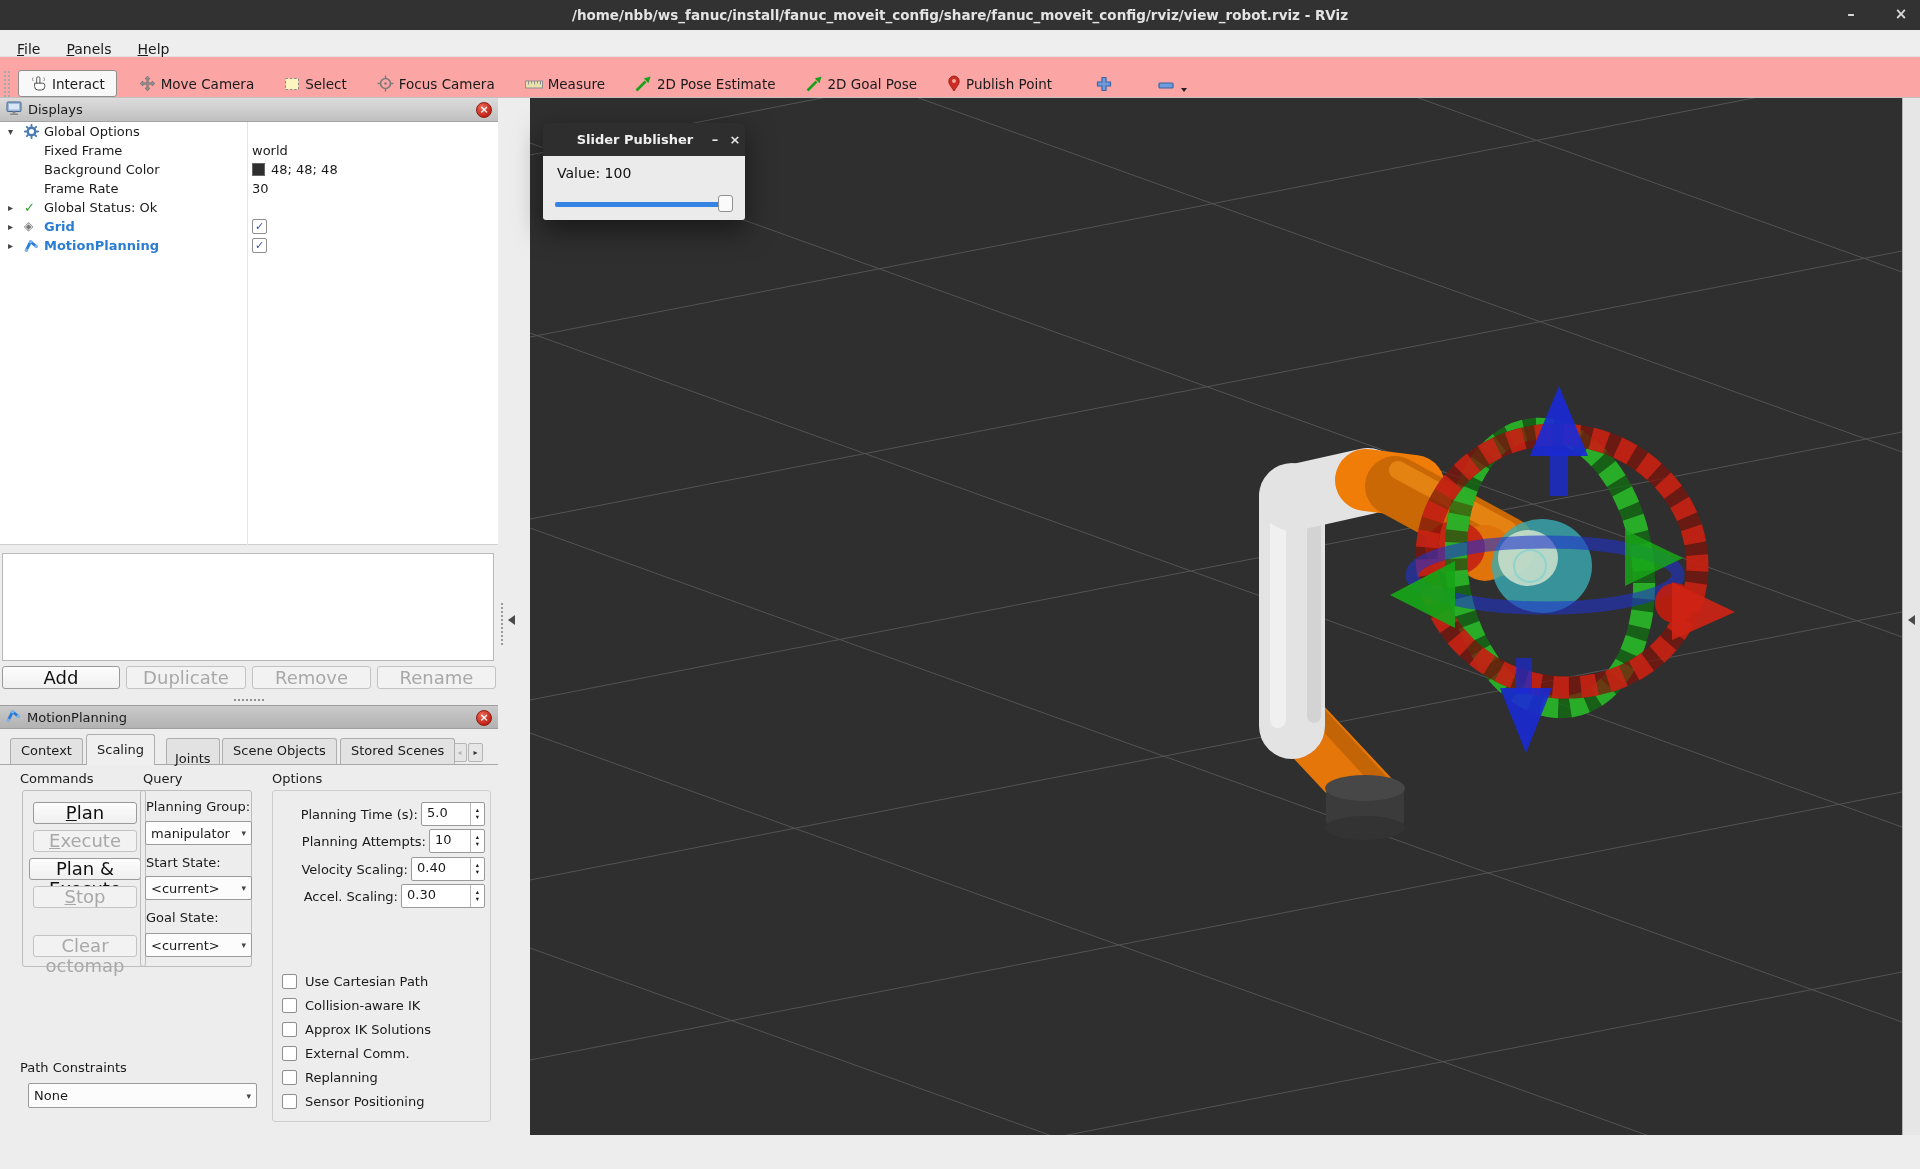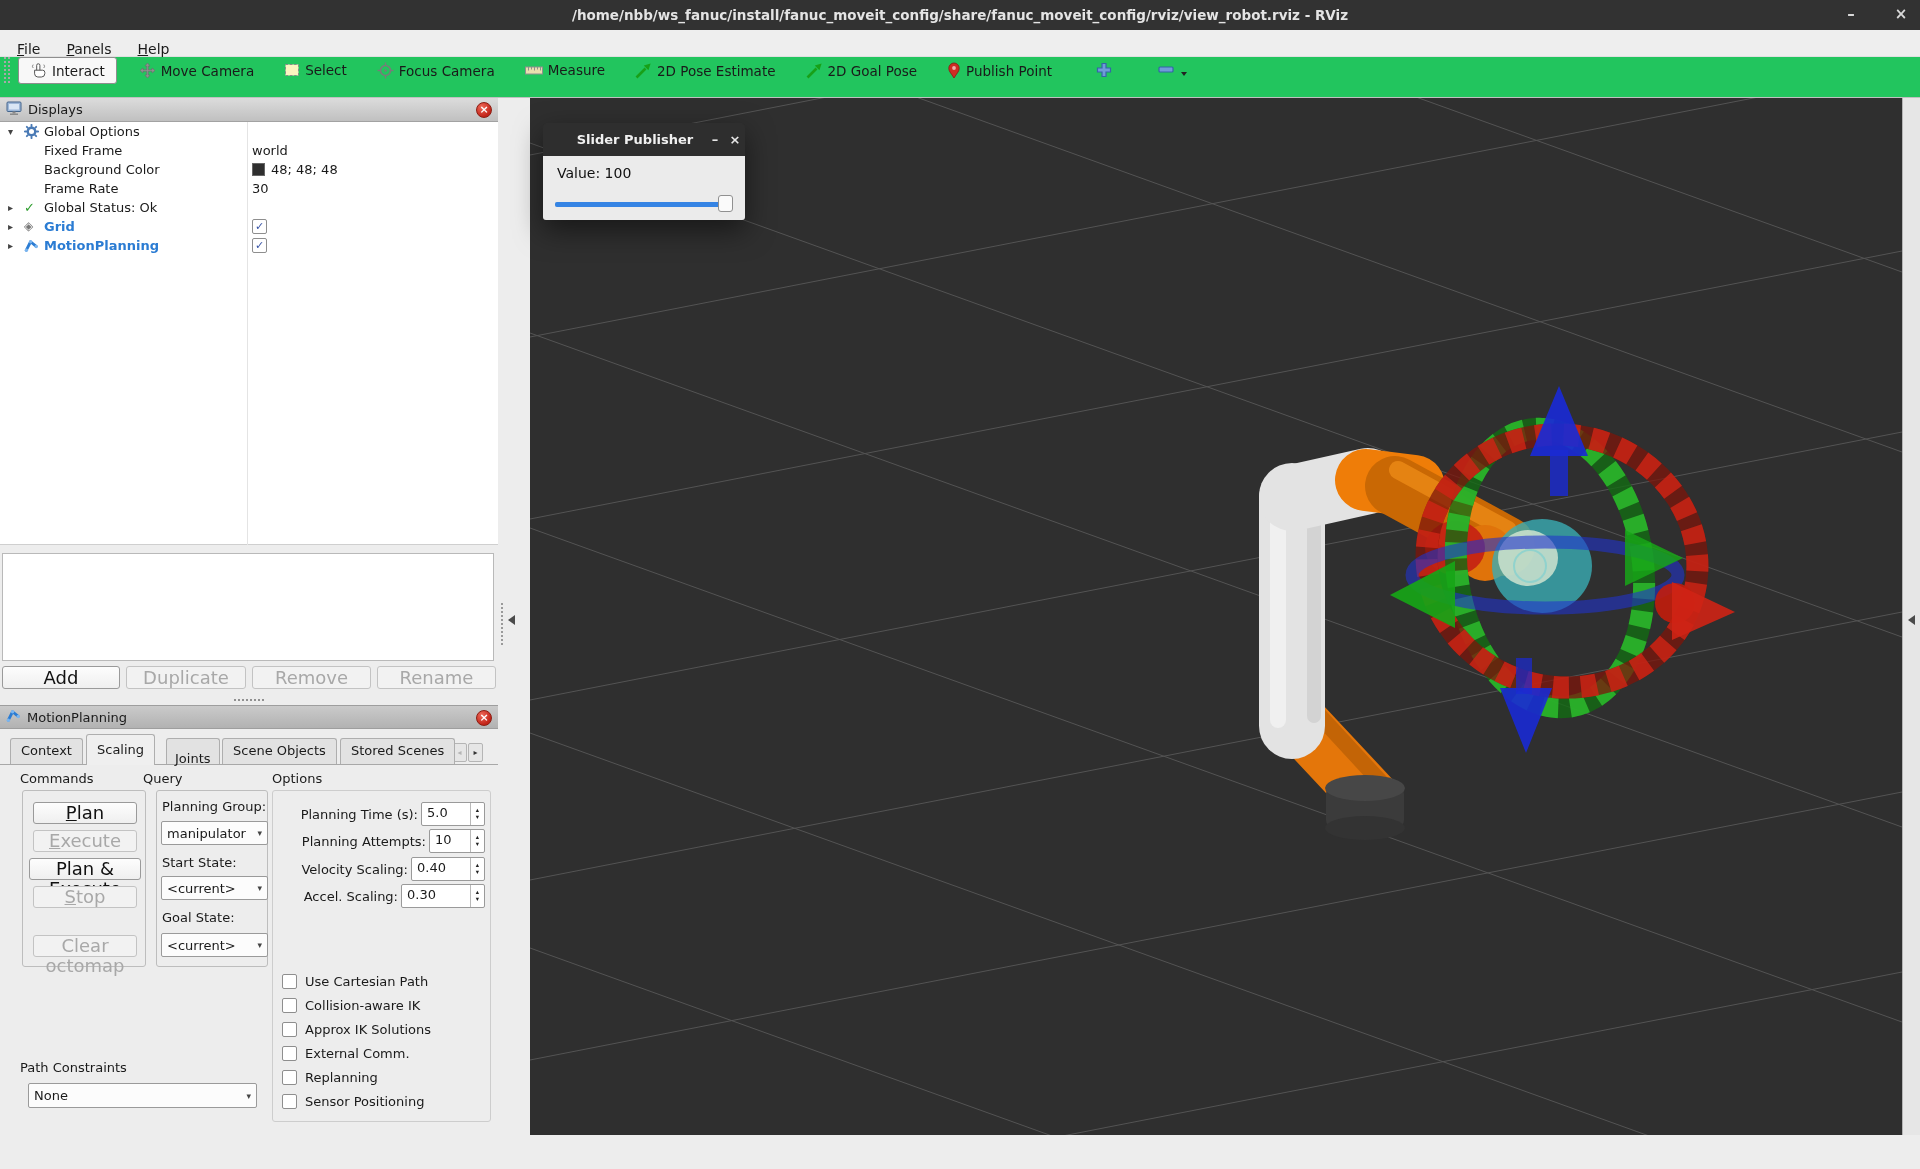--- a/index.html
+++ b/index.html
@@ -15,22 +15,22 @@
     font-size:15px; font-weight:bold; text-align:center; }
   .win-min { right:58px; }  .win-close { right:8px; }
 
   
   .menubar { left:0; top:30px; width:1920px; height:27px; background:#eeeeee; display:flex;
     align-items:center; padding-left:4px; border-bottom:1px solid #e0e0e0; }
   .menu-item { padding:0 13px; height:27px; line-height:27px; font-size:14px;margin-top:12px; }
   .mn { text-decoration:underline; }
 
   
-  .toolbar { left:0; top:57px; width:1920px; height:41px; background:#22c55e;
-    border-bottom:1px solid #c0c0c0; display:flex; align-items:flex-start; padding-left:4px; }
+  .toolbar { left:0; top:57px; width:1920px; height:41px; background:#fca5a5;
+    border-bottom:1px solid #c0c0c0; display:flex; align-items:flex-end; padding-left:4px; }
   .tb-grip { width:6px; height:26px; border-left:2px dotted #a8a8a8; border-right:2px dotted #a8a8a8; margin-right:8px; }
   .tool { display:flex; align-items:center; gap:5px; padding:4px 7px; margin-right:14px;
     font-size:13.5px; border:1px solid transparent; border-radius:3px; white-space:nowrap; }
   .tool.active { background:#f8f8f8; border-color:#8e8e8e; padding:4px 11px; }
   .tool svg { display:block; }
   .mini-caret { width:0; height:0; border-left:3.5px solid transparent; border-right:3.5px solid transparent;
     border-top:4px solid #222; margin:10px 0 0 2px; }
 
   
   .left-col { left:0; top:98px; width:498px; height:1037px; background:#ededed; }
@@ -368,21 +368,21 @@
     <span class="sec-label" style="left:272px">Options</span>
 
     <div class="group-box" style="left:22px;width:124px">
       <button class="btn cmd-btn" style="top:11px"><span></span><span class="mn">P</span><span>lan</span></button>
       <button class="btn cmd-btn disabled" style="top:39px"><span></span><span class="mn">E</span><span>xecute</span></button>
       <button class="btn cmd-btn" style="top:67px;left:6px;width:112px"><span>Plan &amp; E</span><span class="mn">x</span><span>ecute</span></button>
       <button class="btn cmd-btn disabled" style="top:95px"><span></span><span class="mn">S</span><span>top</span></button>
       <button class="btn cmd-btn disabled" style="top:144px">Clear octomap</button>
     </div>
 
-    <div class="group-box" style="left:156px;width:112px">
+    <div class="group-box" style="left:140px;width:112px">
       <span class="q-label" style="top:8px">Planning Group:</span>
       <div class="dd" style="left:4px;top:30px;width:107px">
         <span class="dd-val">manipulator</span>
         <span class="dd-caret">▾</span>
       </div>
       <span class="q-label" style="top:64px">Start State:</span>
       <div class="dd" style="left:4px;top:85px;width:107px">
         <span class="dd-val">&lt;current&gt;</span>
         <span class="dd-caret">▾</span>
       </div>

